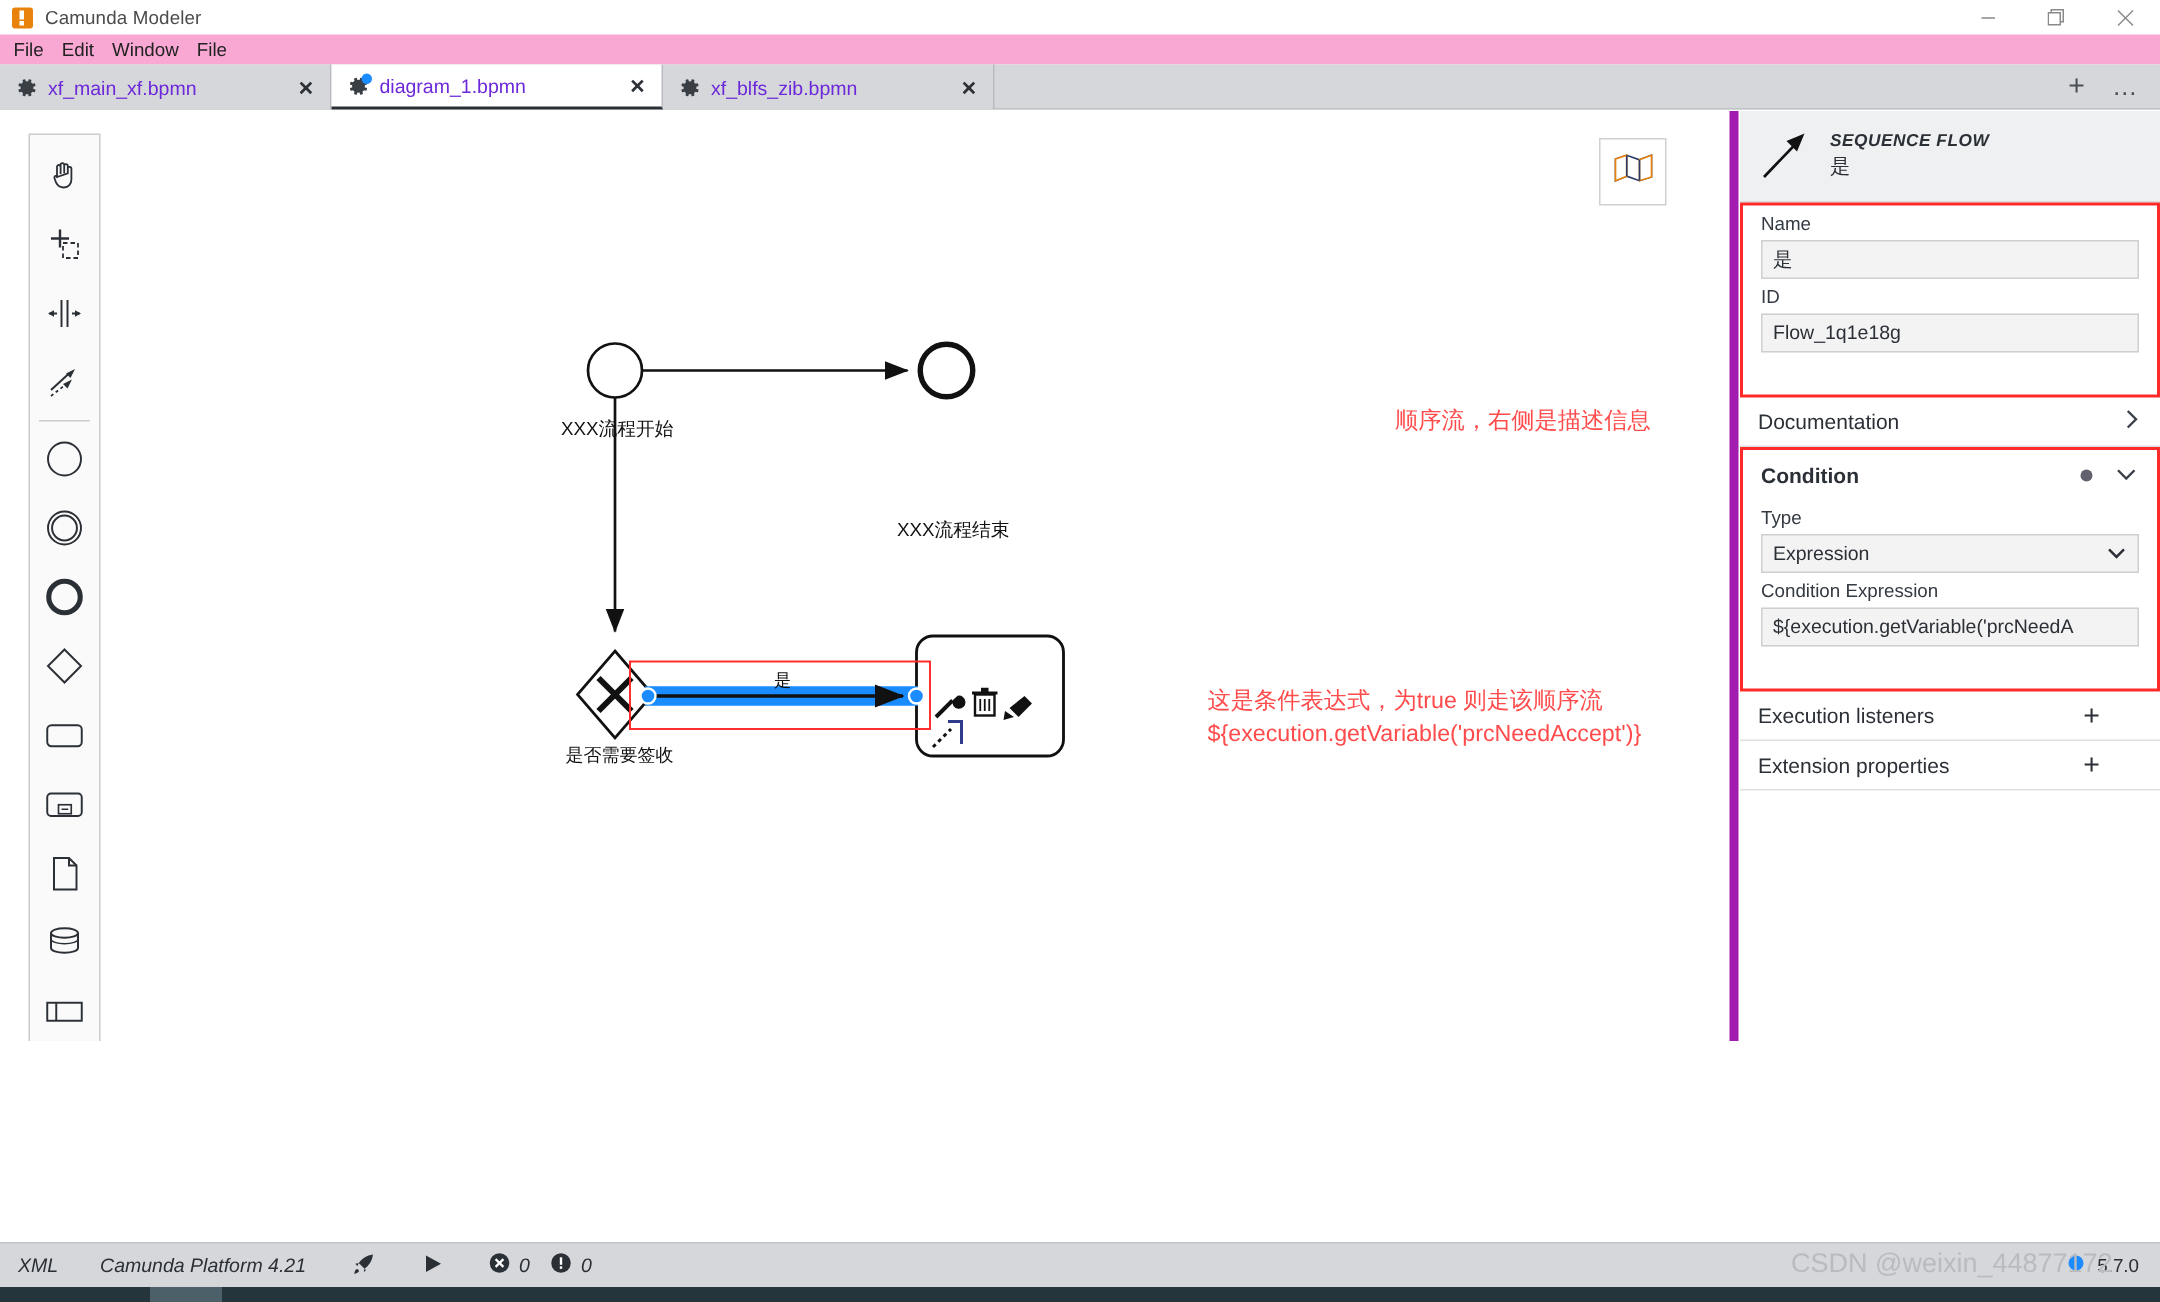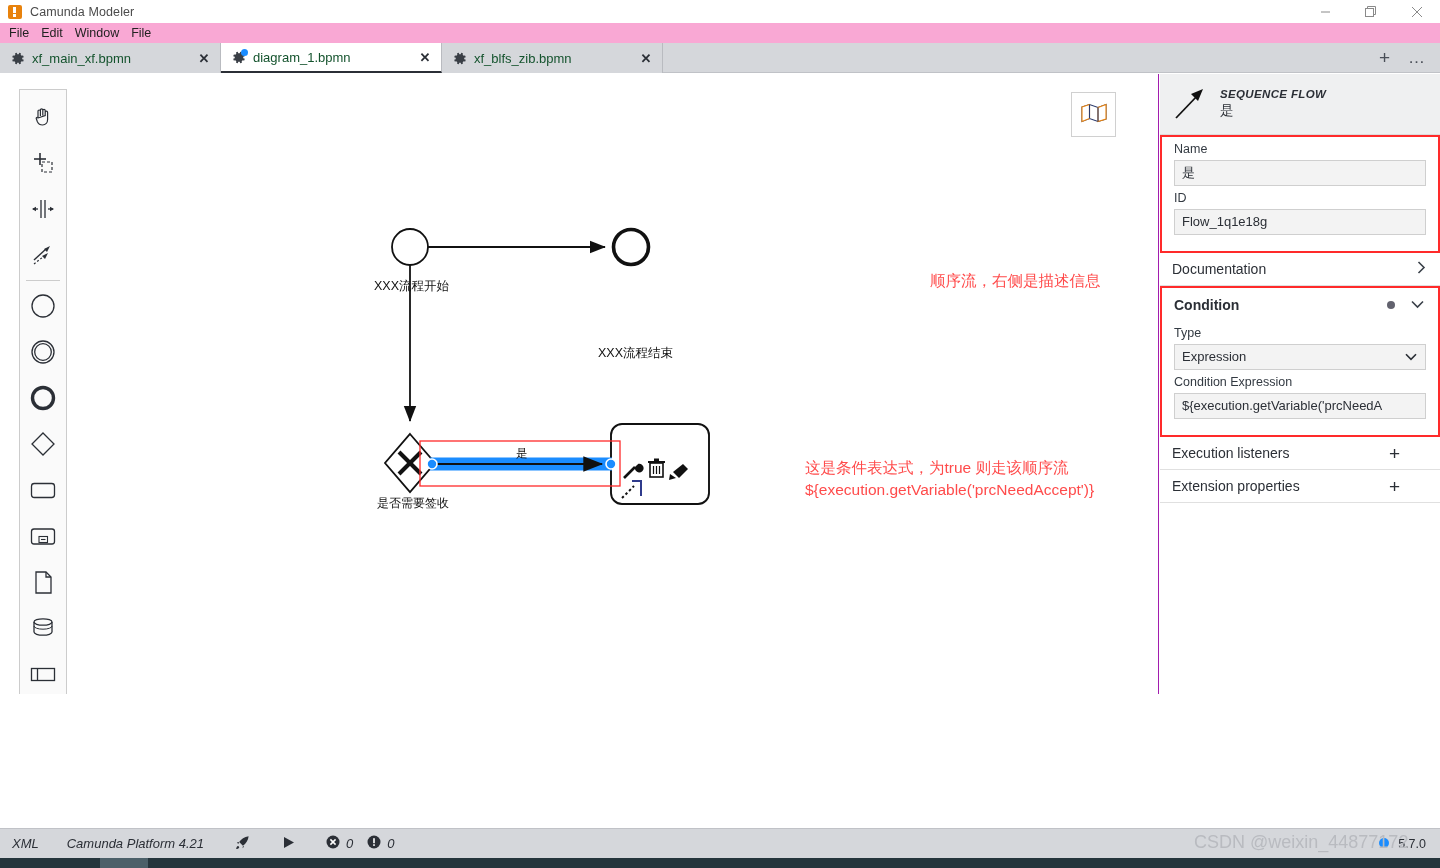--- a/index.html
+++ b/index.html
@@ -114,21 +114,21 @@
   .tab-icon svg { display:block; }
   .tab-dirty {
     position: absolute;
     right: -2px; top: -1px;
     width: 7px; height: 7px;
     border-radius: 50%;
     background: #1a8cff;
   }
   .tab-label {
     font-size: 13px;
-    color: #14532d;
+    color: #6d28d9;
     flex: 1 1 auto;
     white-space: nowrap;
     overflow: hidden;
   }
   .tab-close {
     width: 16px; height: 16px;
     display: flex; align-items: center; justify-content: center;
     color: #2b2f36;
     font-size: 13px;
     font-weight: 600;
@@ -149,21 +149,21 @@
     font-size: 17px; color: #4a4f58; line-height: 1;
     letter-spacing: 1px;
   }
 
   
   #canvas {
     position: absolute;
     top: 74px; left: 0;
     width: 1159px; height: 620px;
     background: #ffffff;
-    border-right: 1px solid #a21caf;
+    border-right: 6px solid #a21caf;
     overflow: hidden;
   }
 
   
   #palette {
     position: absolute;
     left: 19px; top: 15px;
     width: 48px;
     background: #fafafa;
     border: 1px solid #cccccc;
@@ -254,21 +254,21 @@
   .group-title {
     font-size: 14px; font-weight: bold; color: #2b2f36;
     flex: 1 1 auto;
   }
   .group-dot {
     width: 8px; height: 8px; border-radius: 50%;
     background: #62626e;
     margin-right: 16px;
   }
   .chev { color: #3a4049; font-size: 13px; line-height: 1; }
-  .group-body { padding: 0 12px 16px 12px; }
+  .group-body { padding: 0 12px 28px 12px; }
   .field-label {
     font-size: 12.5px;
     color: #333a42;
     margin-bottom: 4px;
     margin-top: 5px;
   }
   .field-input {
     width: 100%;
     height: 26px;
     background: #f3f3f3;

